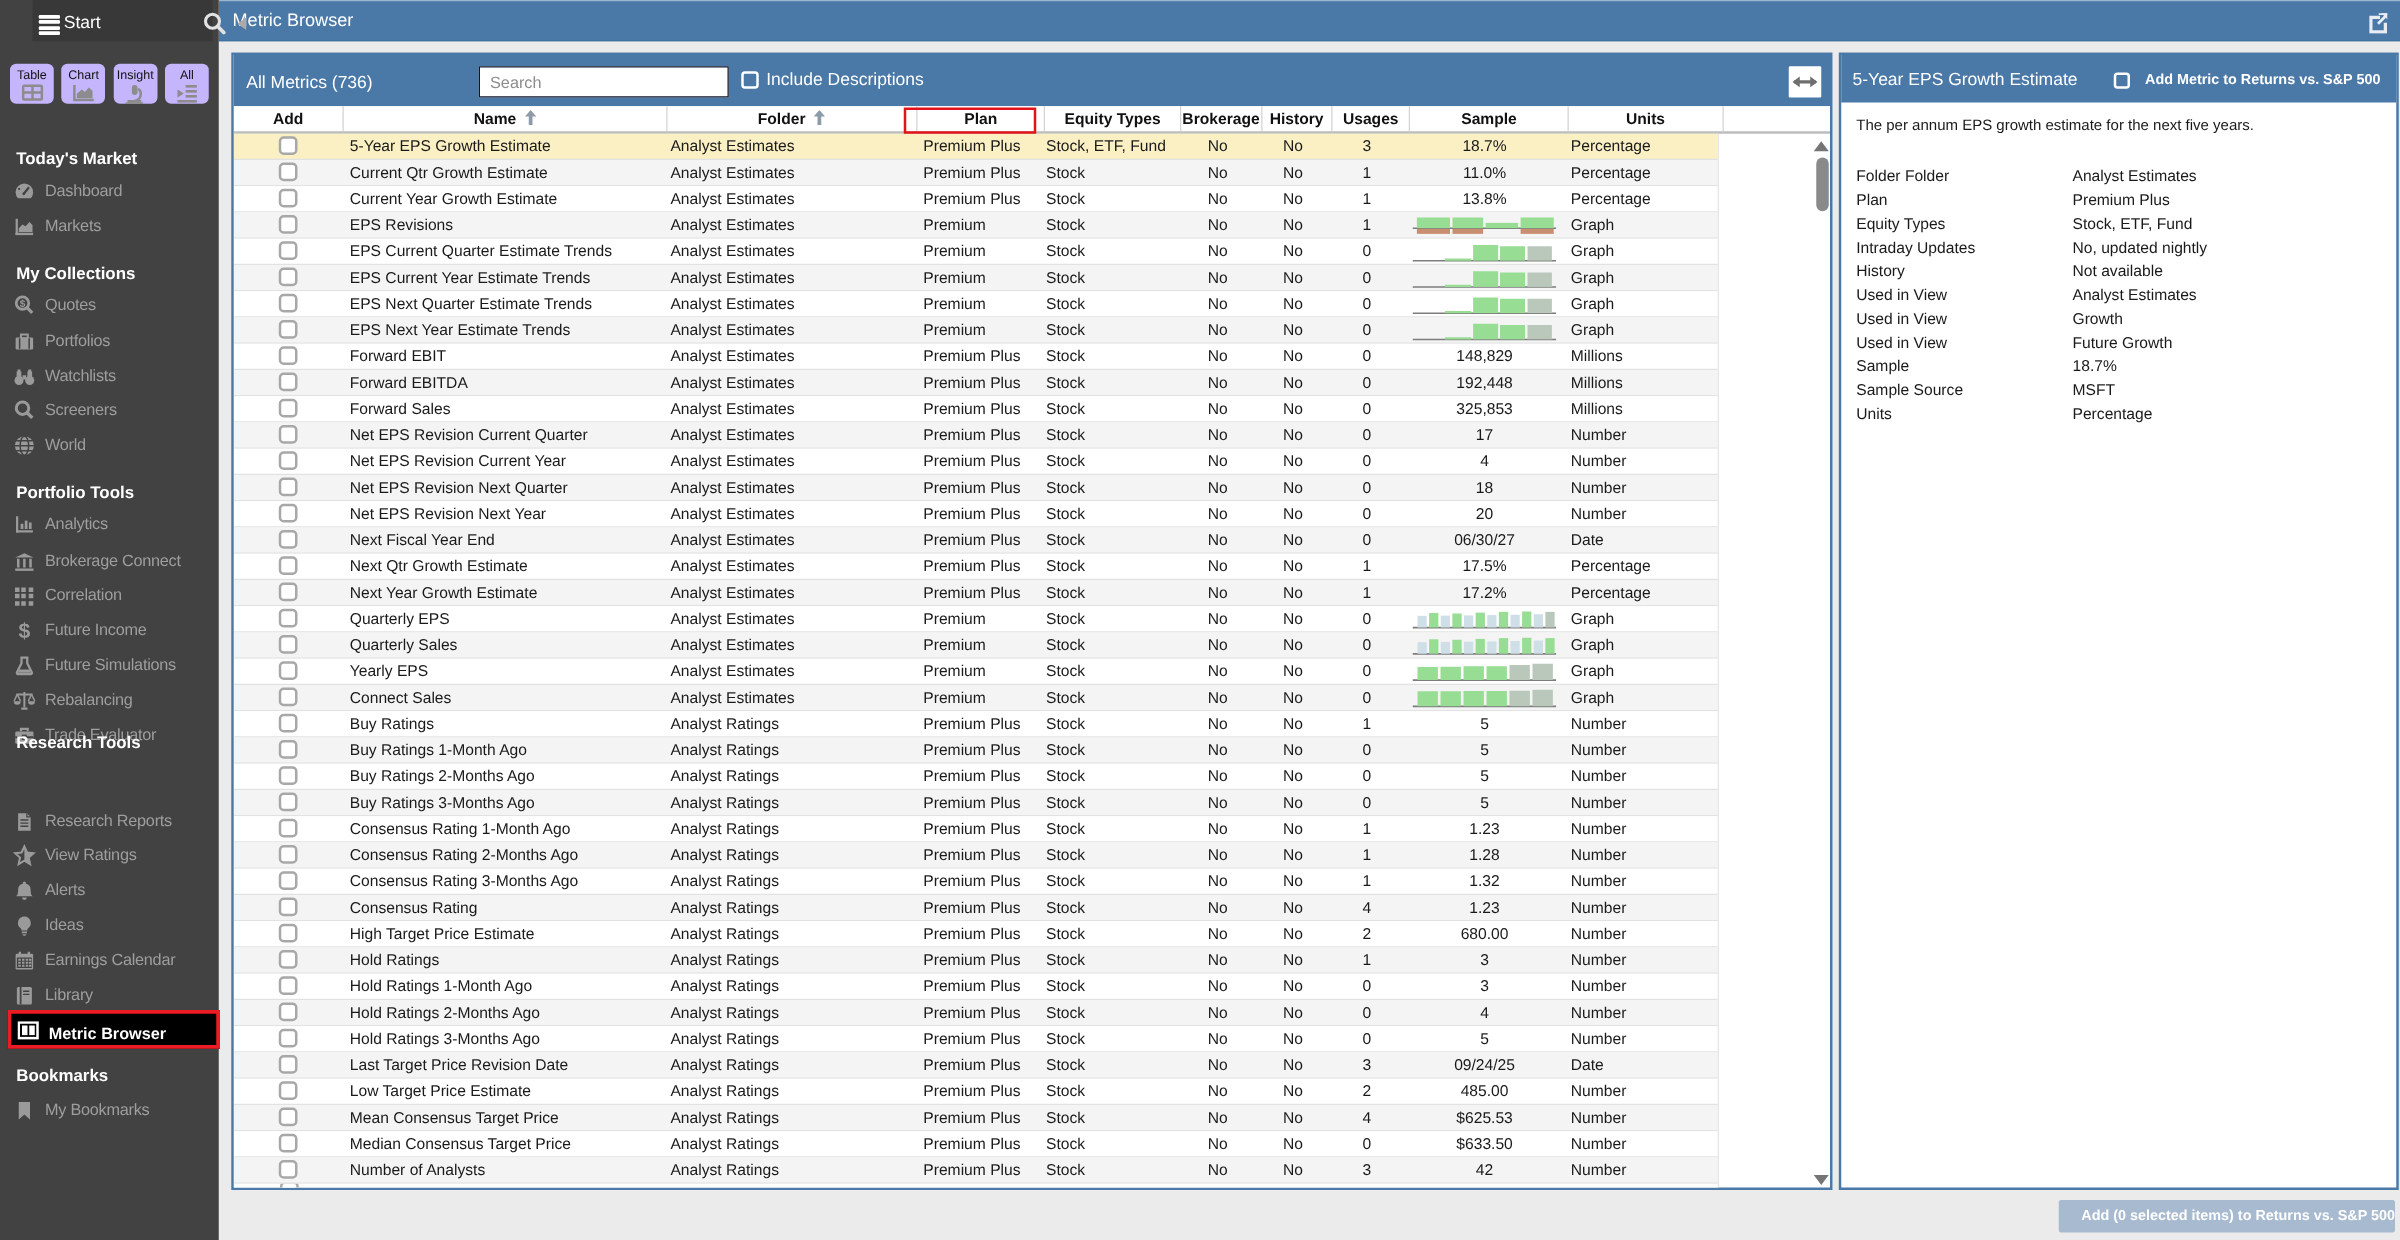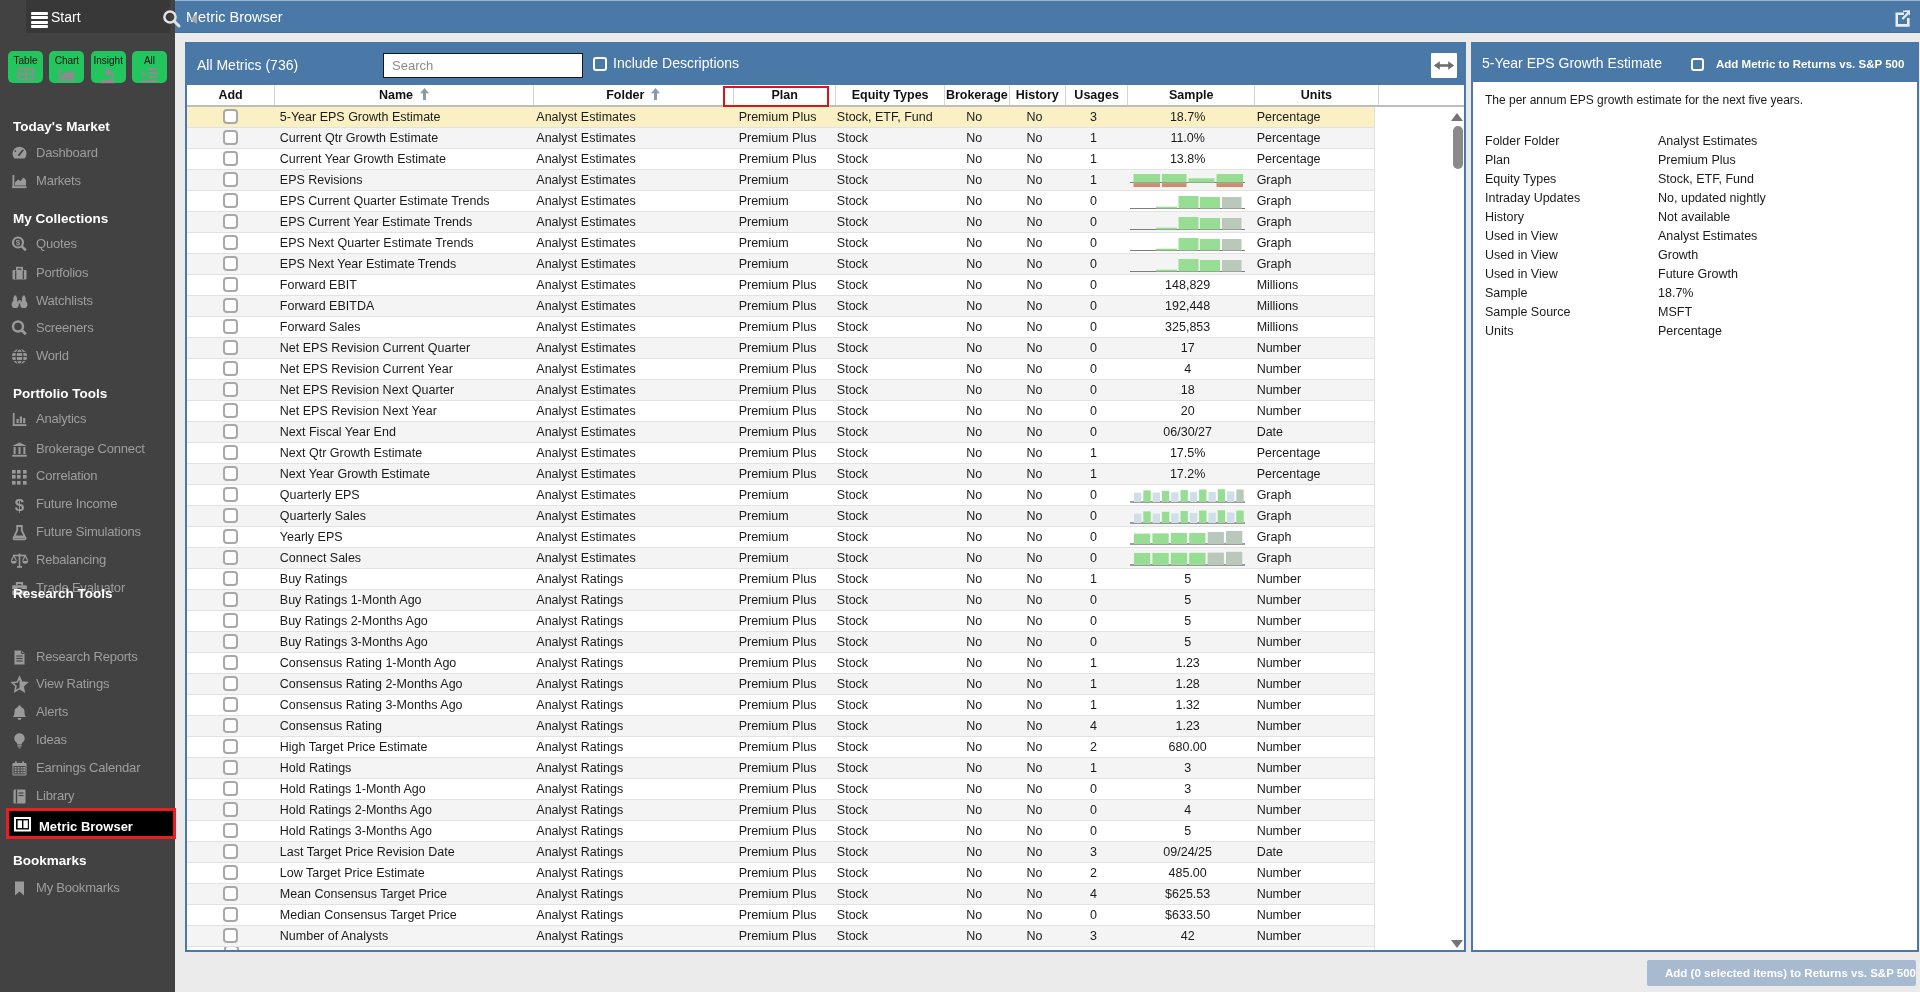--- a/index.html
+++ b/index.html
@@ -10,21 +10,21 @@
 #topbar { position:absolute; left:175px; top:0; width:1745px; height:33px; background:#4a79a8; border-bottom:1px solid #40719f; box-shadow:inset 0 1px 0 rgba(255,255,255,0.45); }
 #topbar .title { position:absolute; left:11px; top:9px; color:#fff; font-size:14.5px; }
 
 
 #sidebar { position:absolute; left:0; top:0; width:175px; height:992px; background:#424242; }
 #sidebar-top { position:absolute; left:0; top:0; width:144px; height:33px; background:#383838;margin-left:26px; }
 #start-txt { position:absolute; left:25px; top:9px; color:#fff; font-size:14px; }
 .hbar { position:absolute; left:5px; width:16.5px; height:3px; background:#fff; border-radius:1px; }
 
 
-.lbtn { position:absolute; top:51px; width:35px; height:32px; background:#22c55e; border-radius:5px; text-align:center; }
+.lbtn { position:absolute; top:51px; width:35px; height:32px; background:#c4b5fd; border-radius:5px; text-align:center; }
 .lbtn .lb-label { font-size:10px; color:#111; line-height:12px; margin-top:4px; }
 
 
 .nav-h { position:absolute; left:13px; color:#fff; font-size:13.5px; font-weight:bold; line-height:28px; }
 .nav-i { position:absolute; left:0; width:175px; height:28px; }
 .nav-i .txt { position:absolute; left:36px; top:0; color:#9e9e9e; font-size:13px; letter-spacing:-0.2px; line-height:28px; }
 .nav-i svg { position:absolute; left:10px; top:5px; }
 #mb-sel { position:absolute; left:6px; top:808px; width:170px; height:31px; background:#000; border:3px solid #ec1c24; }
 #mb-sel .txt { position:absolute; left:30px; top:3px; color:#fff; font-size:13px; font-weight:bold; line-height:25px; }
 #mb-sel svg { position:absolute; left:5px; top:6px; }

